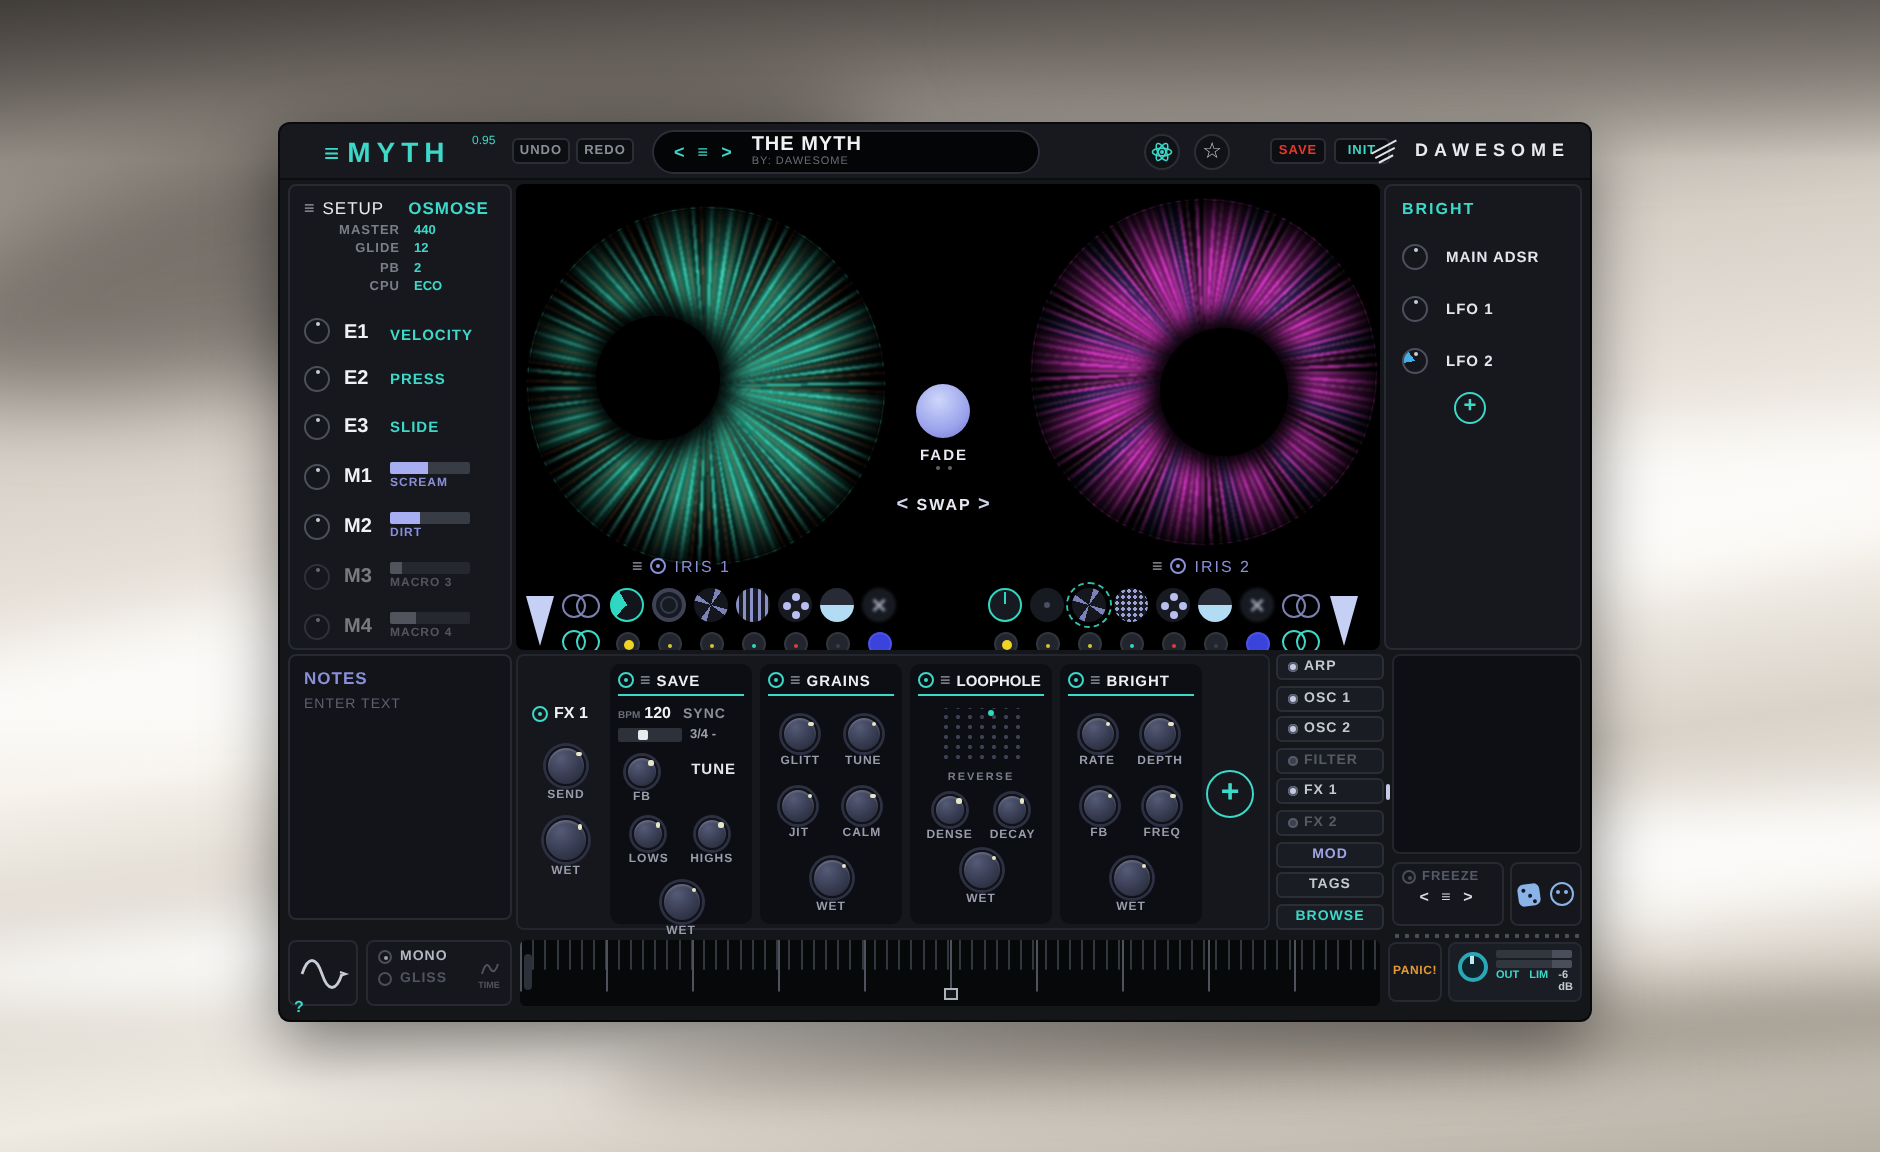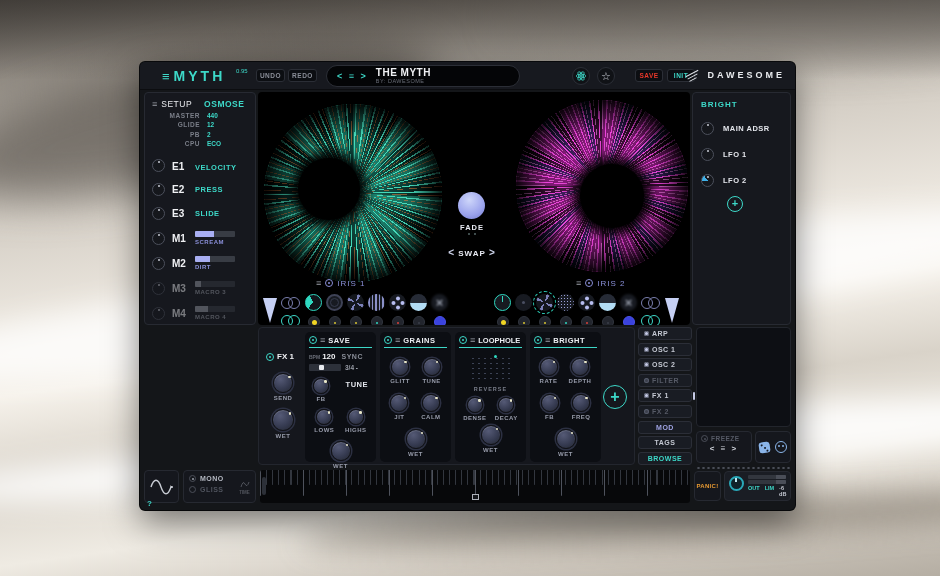--- a/index.html
+++ b/index.html
@@ -497,20 +497,24 @@
         <span class="ring-knob"></span>
         <span class="blabel">LFO 1</span>
       </div>
       <div class="brow">
         <span class="ring-knob wedge"></span>
         <span class="blabel">LFO 2</span>
       </div>
       <div class="plus-btn">+</div>
     </div>
 
+    <div class="panel notes">
+      <div class="notes-title">NOTES</div>
+      <div class="notes-ph">ENTER TEXT</div>
+    </div>
 
     <div class="fxarea">
       <div class="fxslot">
         <div class="fxslot-head">
           <span class="led-t"></span>
           <span class="fxslot-label">FX 1</span>
         </div>
         <div class="kcell" style="margin-top:12px;">
             <span class="knob k20"></span>
             <span class="klabel">SEND</span>

